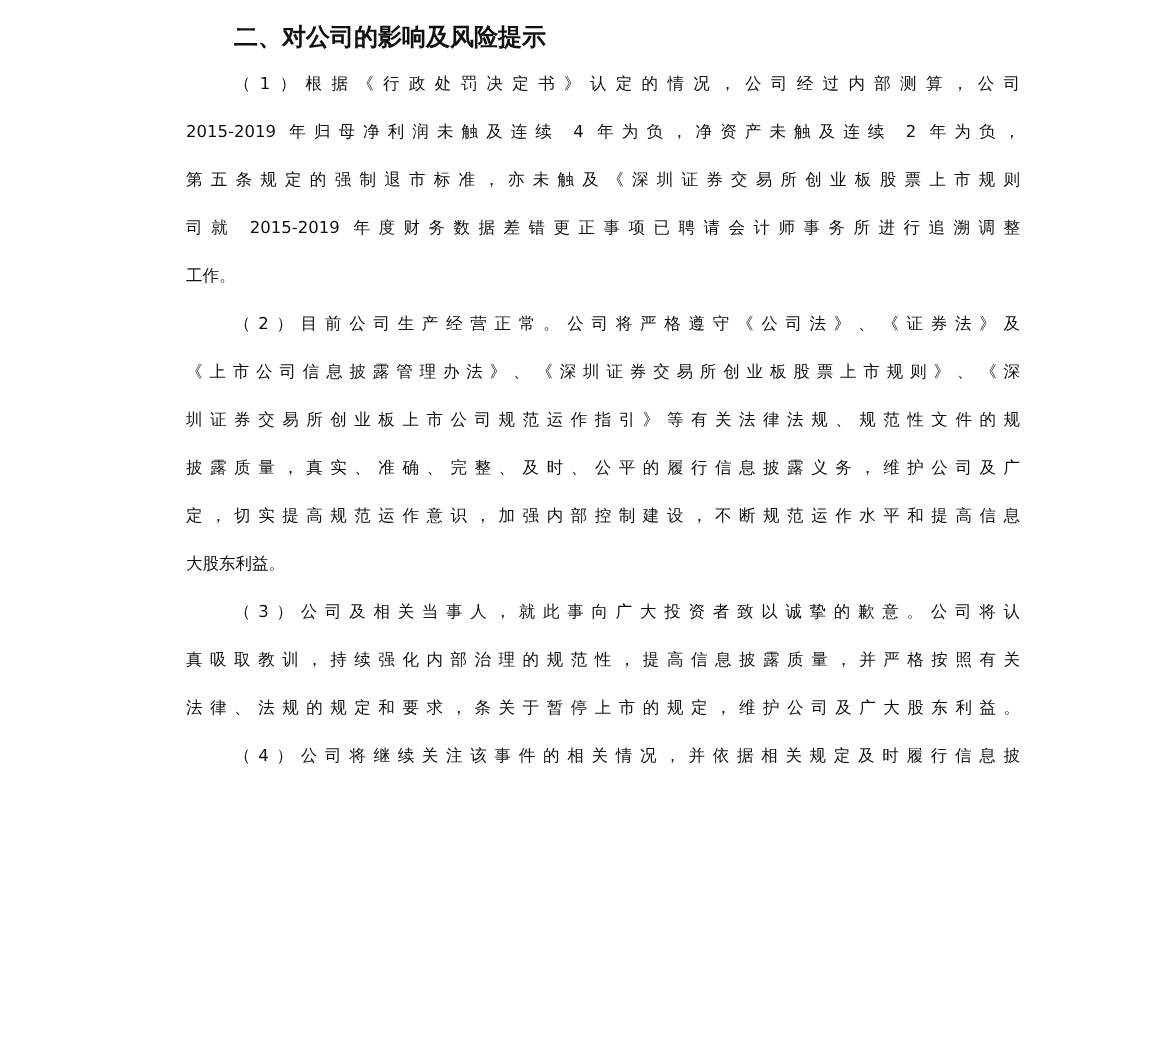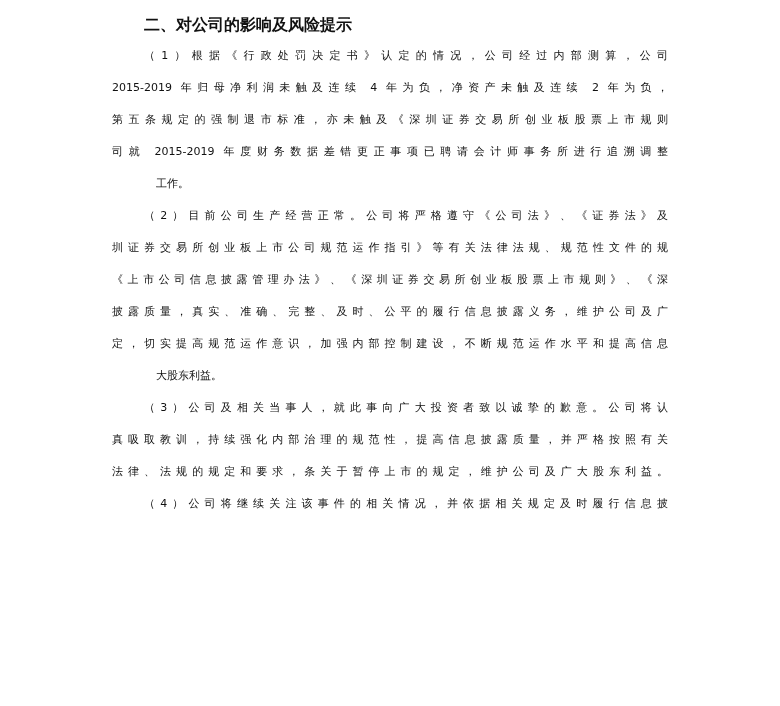--- a/index.html
+++ b/index.html
@@ -1,42 +1,42 @@
 <!DOCTYPE html>
 <html><head>
   <meta charset="utf-8">
   <style>
     html, body { margin: 0; padding: 0; background: #ffffff; }
     body { width: 780px; height: 706px; position: relative; overflow: hidden;
            font-family: "DejaVu Sans", "Liberation Sans", sans-serif; color: #111111; }
-    .page { position: absolute; left: 112px; top: 10px; width: 556px; }
+    .page { position: absolute; left: 124px; top: 10px; width: 556px; }
     .heading { font-size: 16px; font-weight: bold; height: 30px; line-height: 30px; padding-left: 32px; }
     .line { font-size: 11px; height: 32px; line-height: 32px; white-space: nowrap;
             text-align: justify; text-align-last: justify; overflow: visible; }
     .line.indent { padding-left: 32px; }
-    .line.last { text-align-last: left; margin-left: 44px; }
+    .line.last { text-align-last: left; }
   </style>
 </head>
 <body>
 
 <div class="page">
   <div class="heading">二、对公司的影响及风险提示</div>
 
   <div>
     <div class="line indent">（1）根据《行政处罚决定书》认定的情况，公司经过内部测算，公司</div>
     <div class="line">2015-2019 年归母净利润未触及连续 4 年为负，净资产未触及连续 2 年为负，</div>
     <div class="line">第五条规定的强制退市标准，亦未触及《深圳证券交易所创业板股票上市规则</div>
     <div class="line">司就 2015-2019 年度财务数据差错更正事项已聘请会计师事务所进行追溯调整</div>
     <div class="line last">工作。</div>
   </div>
 
   <div>
     <div class="line indent">（2）目前公司生产经营正常。公司将严格遵守《公司法》、《证券法》及</div>
+    <div class="line">《上市公司信息披露管理办法》、《深圳证券交易所创业板股票上市规则》、《深</div>
     <div class="line">圳证券交易所创业板上市公司规范运作指引》等有关法律法规、规范性文件的规</div>
-    <div class="line">《上市公司信息披露管理办法》、《深圳证券交易所创业板股票上市规则》、《深</div>
     <div class="line">披露质量，真实、准确、完整、及时、公平的履行信息披露义务，维护公司及广</div>
     <div class="line">定，切实提高规范运作意识，加强内部控制建设，不断规范运作水平和提高信息</div>
     <div class="line last">大股东利益。</div>
   </div>
 
   <div>
     <div class="line indent">（3）公司及相关当事人，就此事向广大投资者致以诚挚的歉意。公司将认</div>
     <div class="line">真吸取教训，持续强化内部治理的规范性，提高信息披露质量，并严格按照有关</div>
     <div class="line">法律、法规的规定和要求，条关于暂停上市的规定，维护公司及广大股东利益。</div>
   </div>

